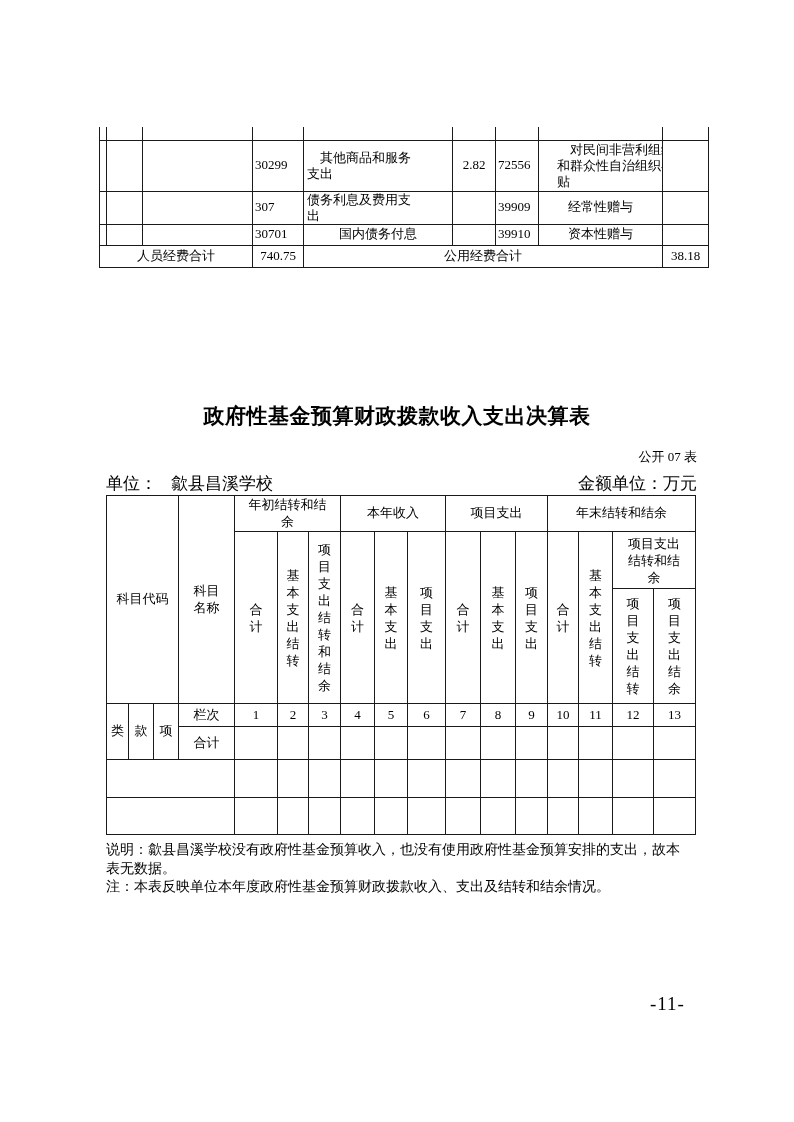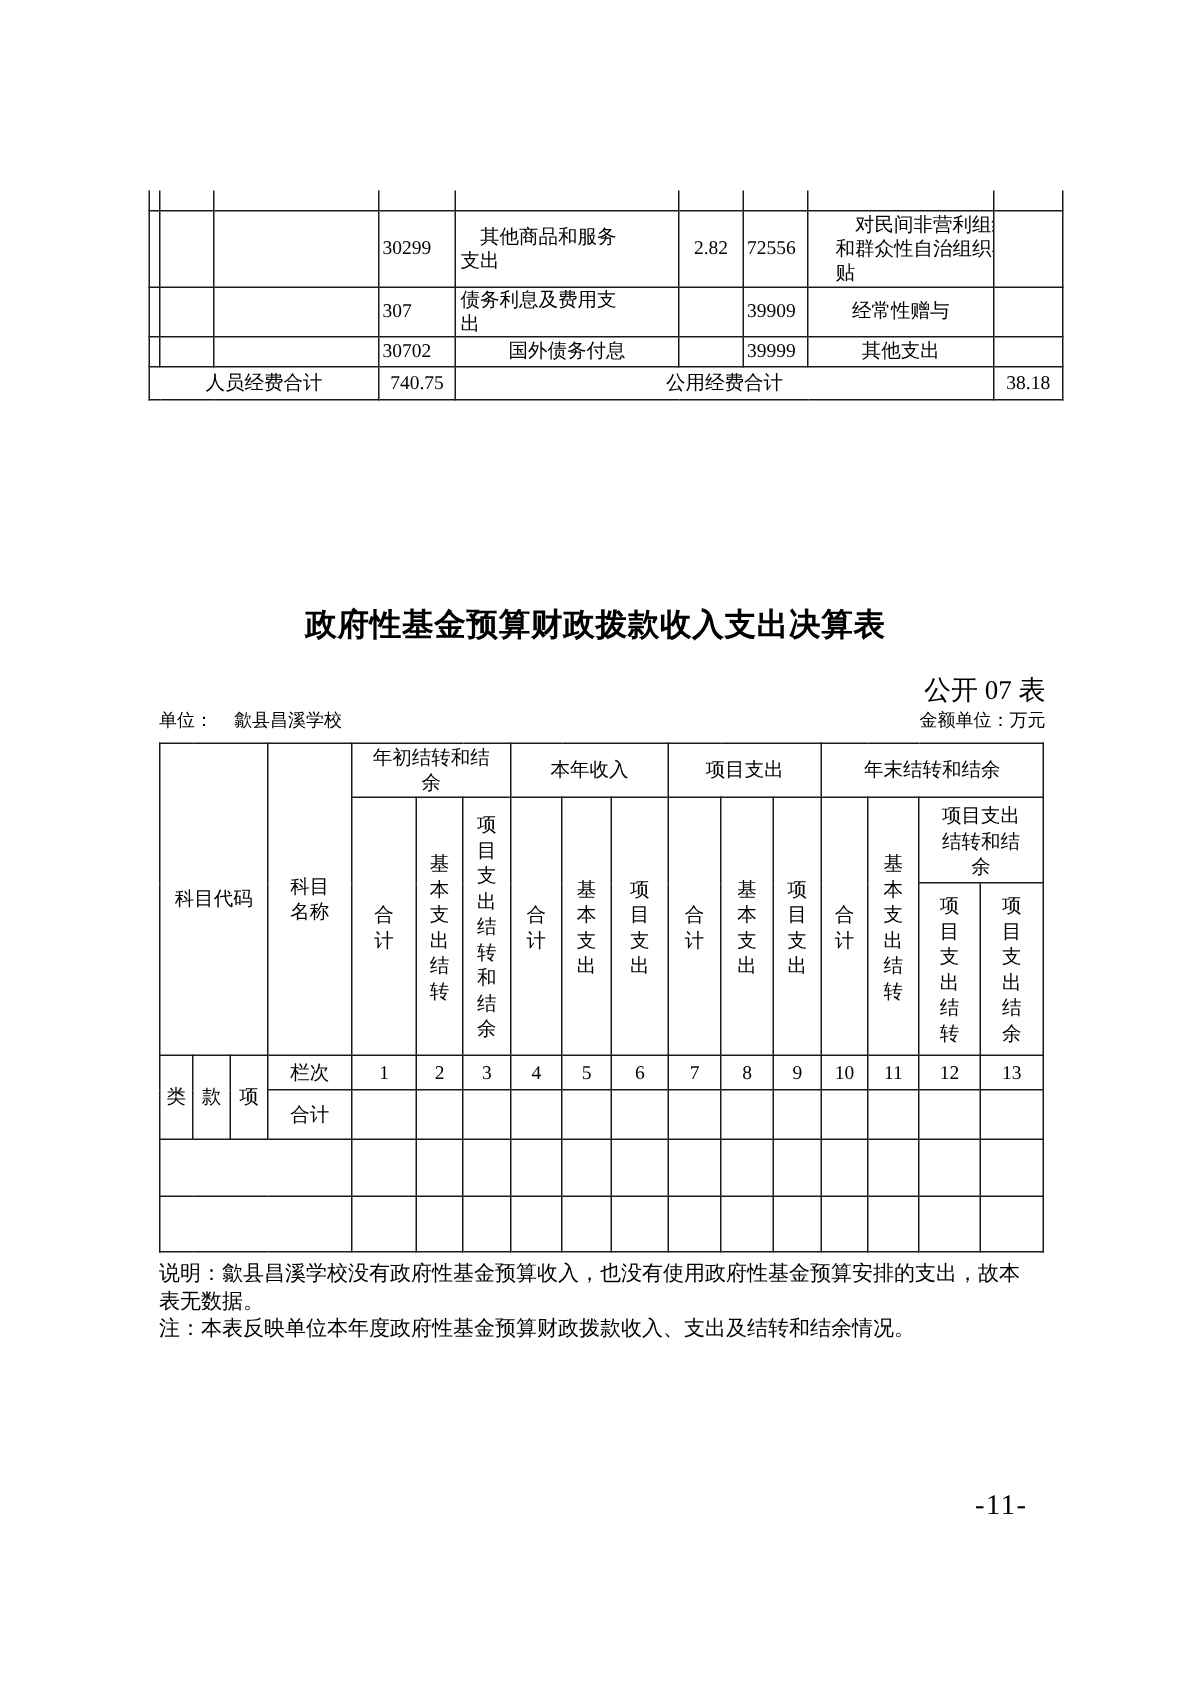--- a/index.html
+++ b/index.html
@@ -34,22 +34,22 @@
   .tbl-main td.kmmc { padding:0 12px; }
   .v { display:block; width:14px; margin:0 auto; word-break:break-all;
        line-height:17px; font-size:13px; }
 
   
   .doc-title {
     position:absolute; left:0; top:402px; width:794px; text-align:center;
     font-family:"Liberation Sans","DejaVu Sans",sans-serif;
     font-weight:bold; font-size:21px; letter-spacing:0.5px;
   }
-  .form-no { position:absolute; top:448px; right:97px; font-size:18px; }
-  .meta-row { position:absolute; left:106px; top:472px; width:591px; font-size:12px; }
+  .form-no { position:absolute; top:448px; right:97px; font-size:13px; }
+  .meta-row { position:absolute; left:106px; top:472px; width:591px; font-size:17px; }
   .meta-row .unit-value { margin-left:14px; }
   .meta-row .right-part { float:right; }
 
   .notes { position:absolute; left:106px; top:841px; width:580px;
            font-size:14px; line-height:18.5px; }
   .pagenum { position:absolute; top:993px; left:650px; font-size:19px; letter-spacing:1px; }
 </style>
 </head>
 <body>
 
@@ -100,29 +100,29 @@
       <td></td>
       <td class="code">307</td>
       <td class="namecell">
         <div class="nb w106">债务利息及费用支出</div>
       </td>
       <td></td>
       <td class="code">39909</td>
       <td>经常性赠与</td>
       <td></td>
     </tr>
-    <tr style="height:20px">
-      <td></td>
-      <td></td>
-      <td></td>
-      <td class="code">30702</td>
-      <td>国外债务付息</td>
-      <td></td>
-      <td class="code">39999</td>
-      <td>其他支出</td>
+    <tr style="height:21px">
+      <td></td>
+      <td></td>
+      <td></td>
+      <td class="code">30701</td>
+      <td>国内债务付息</td>
+      <td></td>
+      <td class="code">39910</td>
+      <td>资本性赠与</td>
       <td></td>
     </tr>
     <tr style="height:22px">
       <td colspan="3">人员经费合计</td>
       <td>740.75</td>
       <td colspan="4">公用经费合计</td>
       <td>38.18</td>
     </tr>
   </tbody>
     </table>

